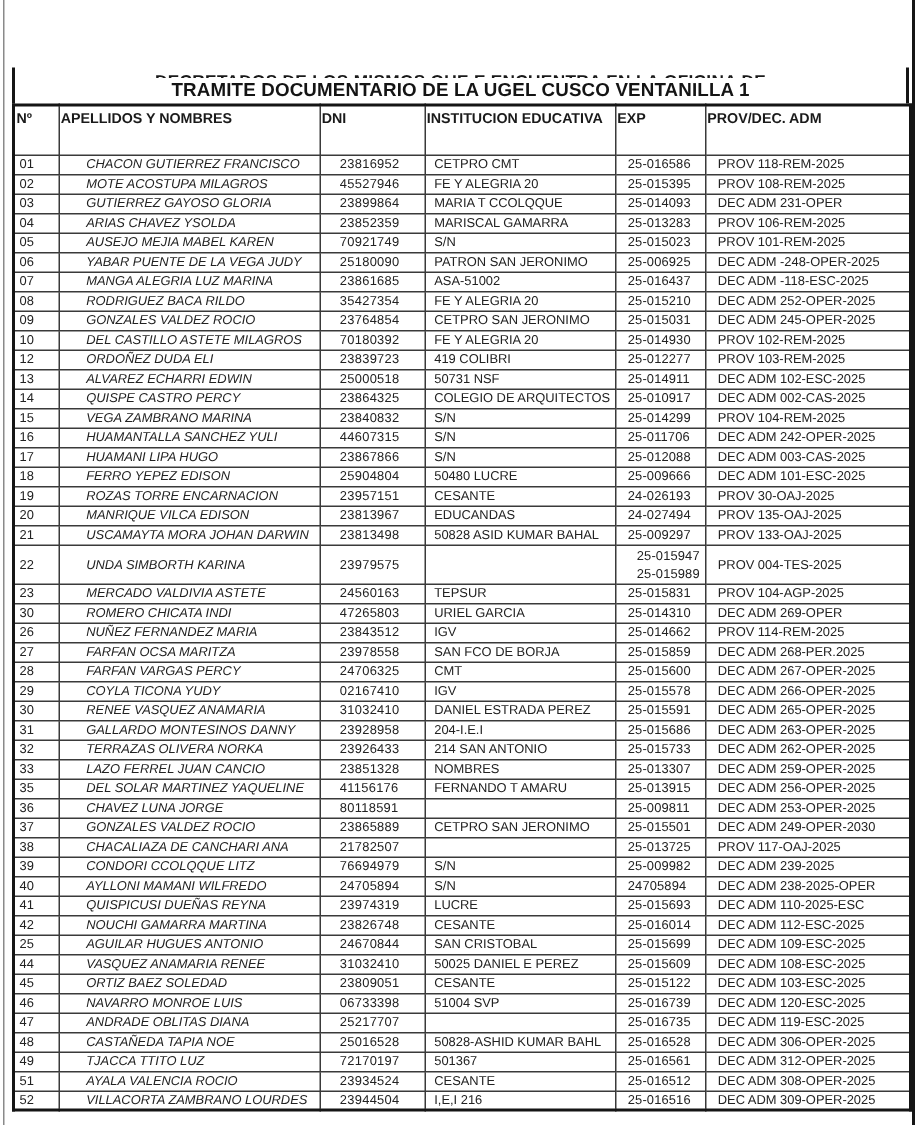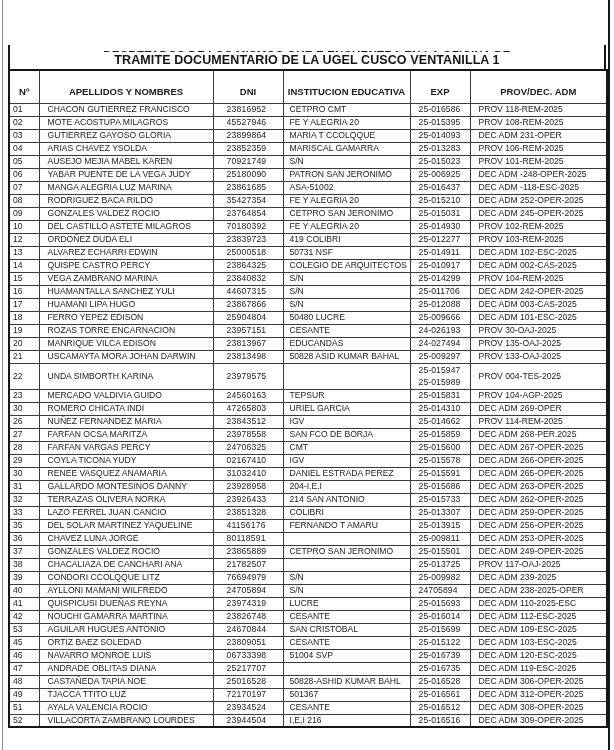--- a/index.html
+++ b/index.html
@@ -34,31 +34,31 @@
     border-collapse:collapse;table-layout:fixed;width:598px;
     border:2px solid #151515;
   }
   th,td{
     border:1px solid #3a3a3a;
     overflow:hidden;white-space:nowrap;
     box-sizing:border-box;
   }
   th{
     font-size:9.5px;font-weight:bold;color:#1a1a1a;
-    text-align:center;vertical-align:top;
-    padding-top:15px;height:33px;white-space:normal;line-height:12px;
+    text-align:left;vertical-align:top;
+    padding-top:3px;height:33px;white-space:normal;line-height:12px;
   }
   td{
     font-size:8.6px;height:13px;padding:0 3px;color:#222;
     vertical-align:middle;line-height:11px;
   }
   tr.tall td{height:26px;}
-  td div{line-height:12px;}
+  td div{line-height:12px;text-align:right;}
   .c-num{text-align:left;}
-  .c-name{padding-left:8px;}
+  .c-name{padding-left:18px;font-style:italic;}
   .c-dni{padding-left:13px;letter-spacing:.2px;}
   .c-inst{padding-left:6px;}
   .c-exp{padding-left:8px;letter-spacing:.1px;}
   .c-prov{padding-left:8px;}
 </style>
 </head>
 <body>
 
 <div class="edge left"></div>
 <div class="edge right"></div>
@@ -257,21 +257,21 @@
           <td class="c-dni">23979575</td>
           <td class="c-inst"></td>
           <td class="c-exp">
             <div>25-015947</div>
             <div>25-015989</div>
           </td>
           <td class="c-prov">PROV 004-TES-2025</td>
         </tr>
         <tr>
           <td class="c-num">23</td>
-          <td class="c-name">MERCADO VALDIVIA GUIDO</td>
+          <td class="c-name">MERCADO VALDIVIA ASTETE</td>
           <td class="c-dni">24560163</td>
           <td class="c-inst">TEPSUR</td>
           <td class="c-exp">25-015831</td>
           <td class="c-prov">PROV 104-AGP-2025</td>
         </tr>
         <tr>
           <td class="c-num">30</td>
           <td class="c-name">ROMERO CHICATA INDI</td>
           <td class="c-dni">47265803</td>
           <td class="c-inst">URIEL GARCIA</td>
@@ -331,21 +331,21 @@
           <td class="c-name">TERRAZAS OLIVERA NORKA</td>
           <td class="c-dni">23926433</td>
           <td class="c-inst">214 SAN ANTONIO</td>
           <td class="c-exp">25-015733</td>
           <td class="c-prov">DEC ADM 262-OPER-2025</td>
         </tr>
         <tr>
           <td class="c-num">33</td>
           <td class="c-name">LAZO FERREL JUAN CANCIO</td>
           <td class="c-dni">23851328</td>
-          <td class="c-inst">COLIBRI</td>
+          <td class="c-inst">NOMBRES</td>
           <td class="c-exp">25-013307</td>
           <td class="c-prov">DEC ADM 259-OPER-2025</td>
         </tr>
         <tr>
           <td class="c-num">35</td>
           <td class="c-name">DEL SOLAR MARTINEZ YAQUELINE</td>
           <td class="c-dni">41156176</td>
           <td class="c-inst">FERNANDO T AMARU</td>
           <td class="c-exp">25-013915</td>
           <td class="c-prov">DEC ADM 256-OPER-2025</td>
@@ -357,21 +357,21 @@
           <td class="c-inst"></td>
           <td class="c-exp">25-009811</td>
           <td class="c-prov">DEC ADM 253-OPER-2025</td>
         </tr>
         <tr>
           <td class="c-num">37</td>
           <td class="c-name">GONZALES VALDEZ ROCIO</td>
           <td class="c-dni">23865889</td>
           <td class="c-inst">CETPRO SAN JERONIMO</td>
           <td class="c-exp">25-015501</td>
-          <td class="c-prov">DEC ADM 249-OPER-2025</td>
+          <td class="c-prov">DEC ADM 249-OPER-2030</td>
         </tr>
         <tr>
           <td class="c-num">38</td>
           <td class="c-name">CHACALIAZA DE CANCHARI ANA</td>
           <td class="c-dni">21782507</td>
           <td class="c-inst"></td>
           <td class="c-exp">25-013725</td>
           <td class="c-prov">PROV 117-OAJ-2025</td>
         </tr>
         <tr>
@@ -400,26 +400,34 @@
         </tr>
         <tr>
           <td class="c-num">42</td>
           <td class="c-name">NOUCHI GAMARRA MARTINA</td>
           <td class="c-dni">23826748</td>
           <td class="c-inst">CESANTE</td>
           <td class="c-exp">25-016014</td>
           <td class="c-prov">DEC ADM 112-ESC-2025</td>
         </tr>
         <tr>
-          <td class="c-num">53</td>
+          <td class="c-num">25</td>
           <td class="c-name">AGUILAR HUGUES ANTONIO</td>
           <td class="c-dni">24670844</td>
           <td class="c-inst">SAN CRISTOBAL</td>
           <td class="c-exp">25-015699</td>
           <td class="c-prov">DEC ADM 109-ESC-2025</td>
+        </tr>
+        <tr>
+          <td class="c-num">44</td>
+          <td class="c-name">VASQUEZ ANAMARIA RENEE</td>
+          <td class="c-dni">31032410</td>
+          <td class="c-inst">50025 DANIEL E PEREZ</td>
+          <td class="c-exp">25-015609</td>
+          <td class="c-prov">DEC ADM 108-ESC-2025</td>
         </tr>
         <tr>
           <td class="c-num">45</td>
           <td class="c-name">ORTIZ BAEZ SOLEDAD</td>
           <td class="c-dni">23809051</td>
           <td class="c-inst">CESANTE</td>
           <td class="c-exp">25-015122</td>
           <td class="c-prov">DEC ADM 103-ESC-2025</td>
         </tr>
         <tr>

